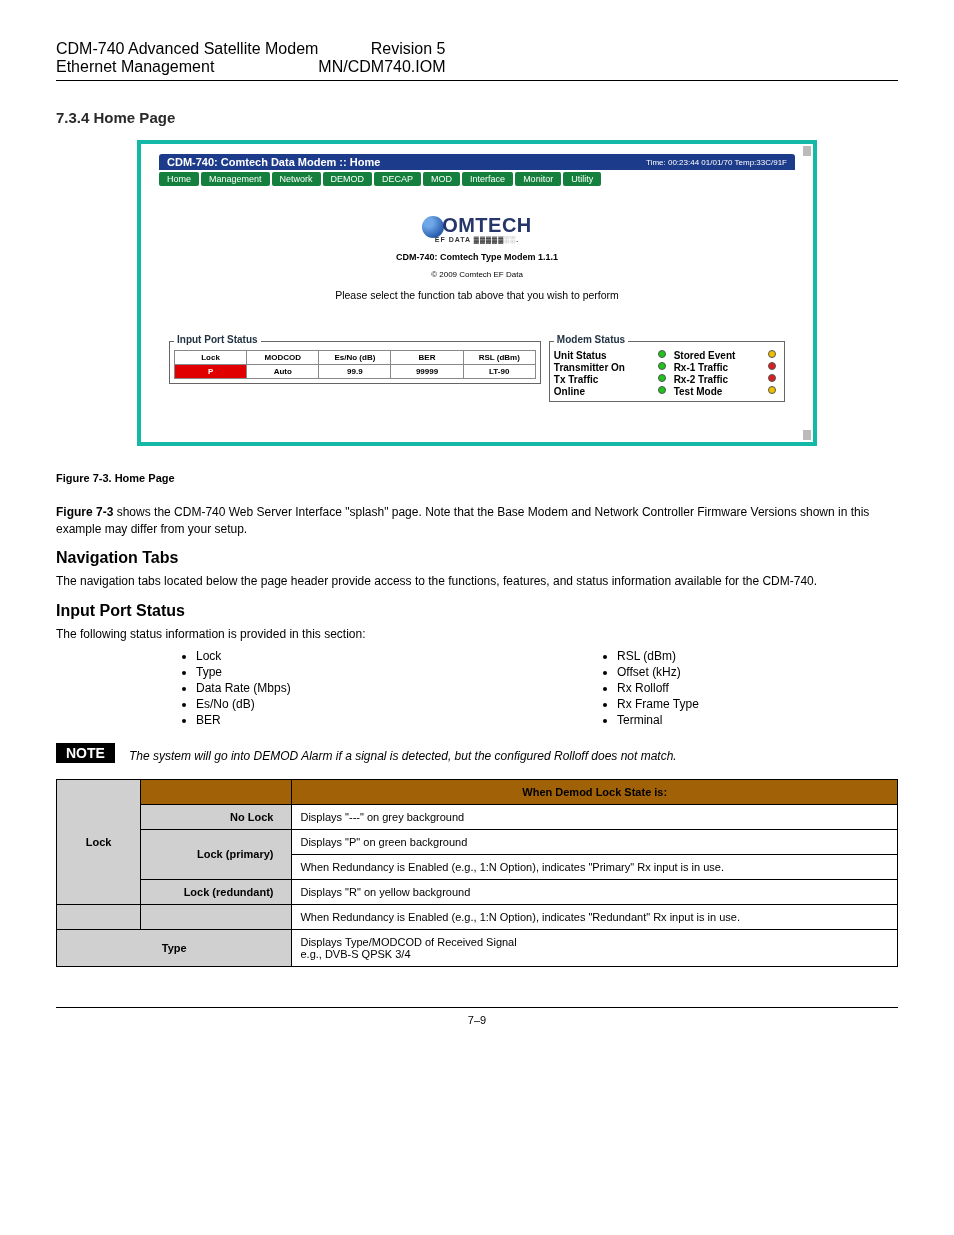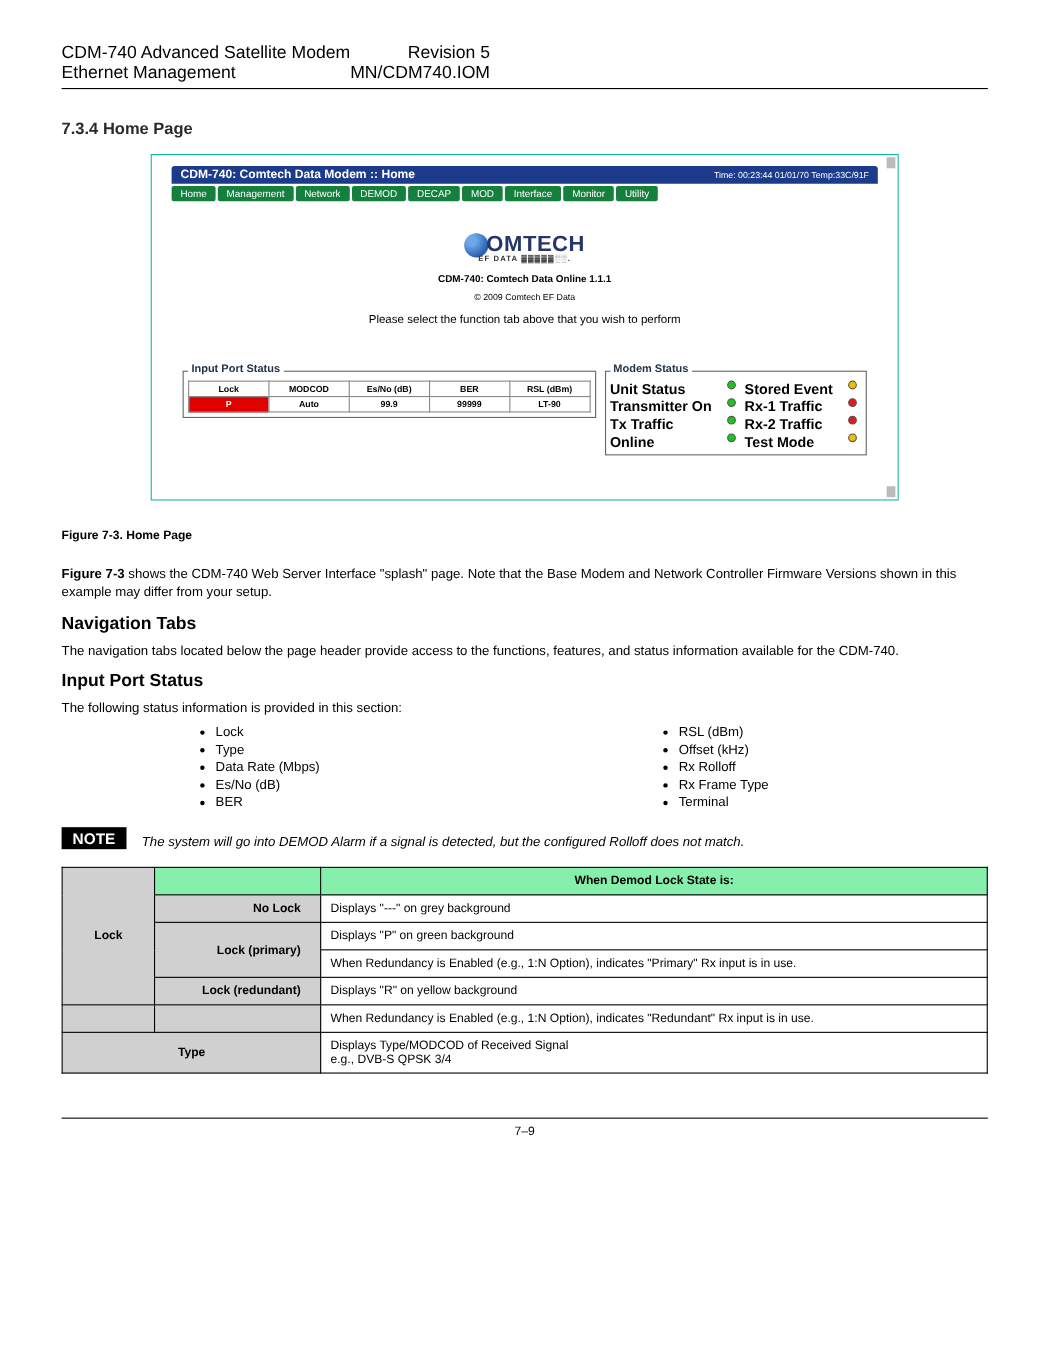--- a/index.html
+++ b/index.html
@@ -34,21 +34,21 @@
   .section-title {
     font-size: 15px;
     font-weight: bold;
     margin: 0 0 14px 0;
     color: #2a2a2a;
   }
   
   .screenshot-wrap {
     margin: 0 auto 26px auto;
     width: 680px;
-    border: 1px solid #14b8a6;
+    border: 4px solid #14b8a6;
     background: #fff;
     position: relative;
     padding: 0 0 40px 0;
   }
   .scroll-thumb {
     position: absolute;
     right: 2px;
     top: 2px;
     width: 8px;
     height: 10px;
@@ -156,21 +156,21 @@
   .lock-red {
     background: #e00000;
     color: #fff;
   }
   .ms { flex: 1; }
   .ms-grid {
     display: grid;
     grid-template-columns: auto 12px auto 12px;
     column-gap: 4px;
     row-gap: 1px;
-    font-size: 13px;
+    font-size: 10px;
     font-weight: bold;
   }
   .led {
     display: inline-block;
     width: 8px; height: 8px;
     border-radius: 50%;
     border: 1px solid #555;
   }
   .led.green { background: #1bc51b; }
   .led.yellow { background: #f0c000; }
@@ -224,21 +224,21 @@
     border-collapse: collapse;
     font-size: 11px;
     margin-bottom: 22px;
   }
   table.doc-table th, table.doc-table td {
     border: 1px solid #000;
     padding: 6px 8px;
     vertical-align: middle;
   }
   table.doc-table th {
-    background: #86efac;
+    background: #a16207;
     text-align: center;
     font-weight: bold;
   }
   table.doc-table td.shade {
     background: #d0d0d0;
     font-weight: bold;
   }
   table.doc-table td.lbl {
     text-align: right;
     padding-right: 18px;
@@ -285,21 +285,21 @@
       <div class="tab">Interface</div>
       <div class="tab">Monitor</div>
       <div class="tab">Utility</div>
     </div>
 
     <div class="center-block">
       <div class="logo">
         <span class="globe"></span><span>OMTECH</span>
         <div class="logo-sub">EF DATA ▓▓▓▓▓░░.</div>
       </div>
-      <div class="app-sub1">CDM-740: Comtech Data Online 1.1.1</div>
+      <div class="app-sub1">CDM-740: Comtech Type Modem 1.1.1</div>
       <div class="app-sub2">© 2009 Comtech EF Data</div>
       <div class="app-prompt">Please select the function tab above that you wish to perform</div>
     </div>
 
     <div class="status-row">
       <div class="fieldset ips">
         <span class="legend">Input Port Status</span>
         <table class="ips-table">
           <tbody>
               <tr>

